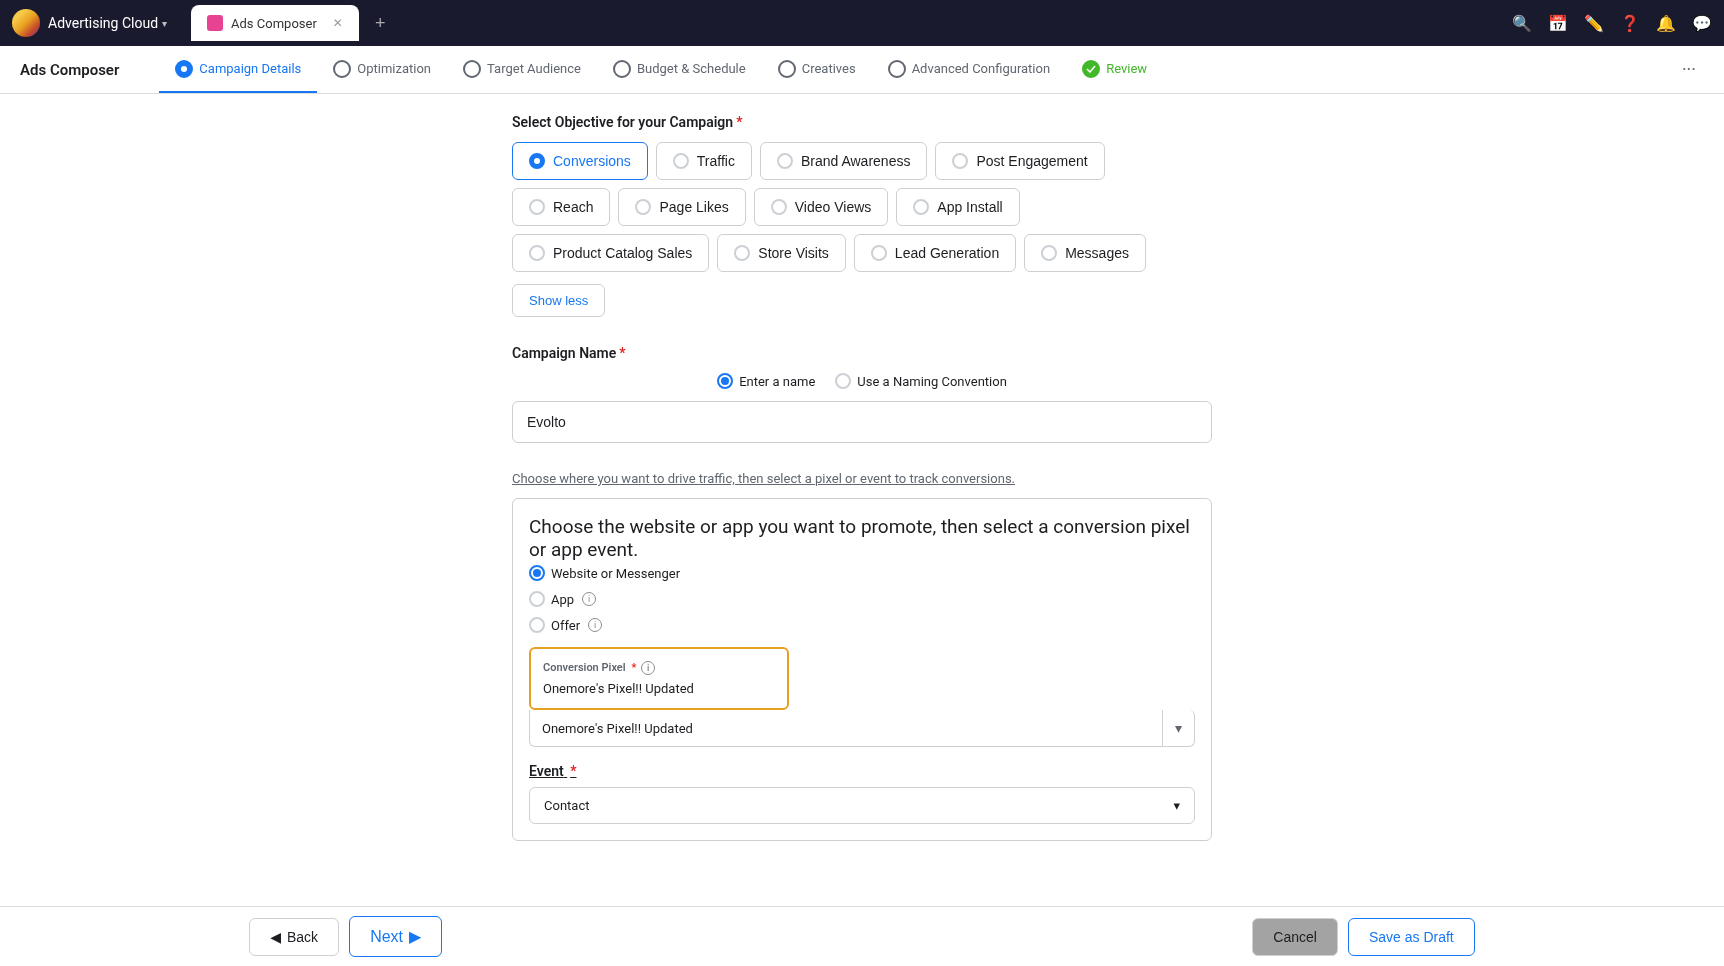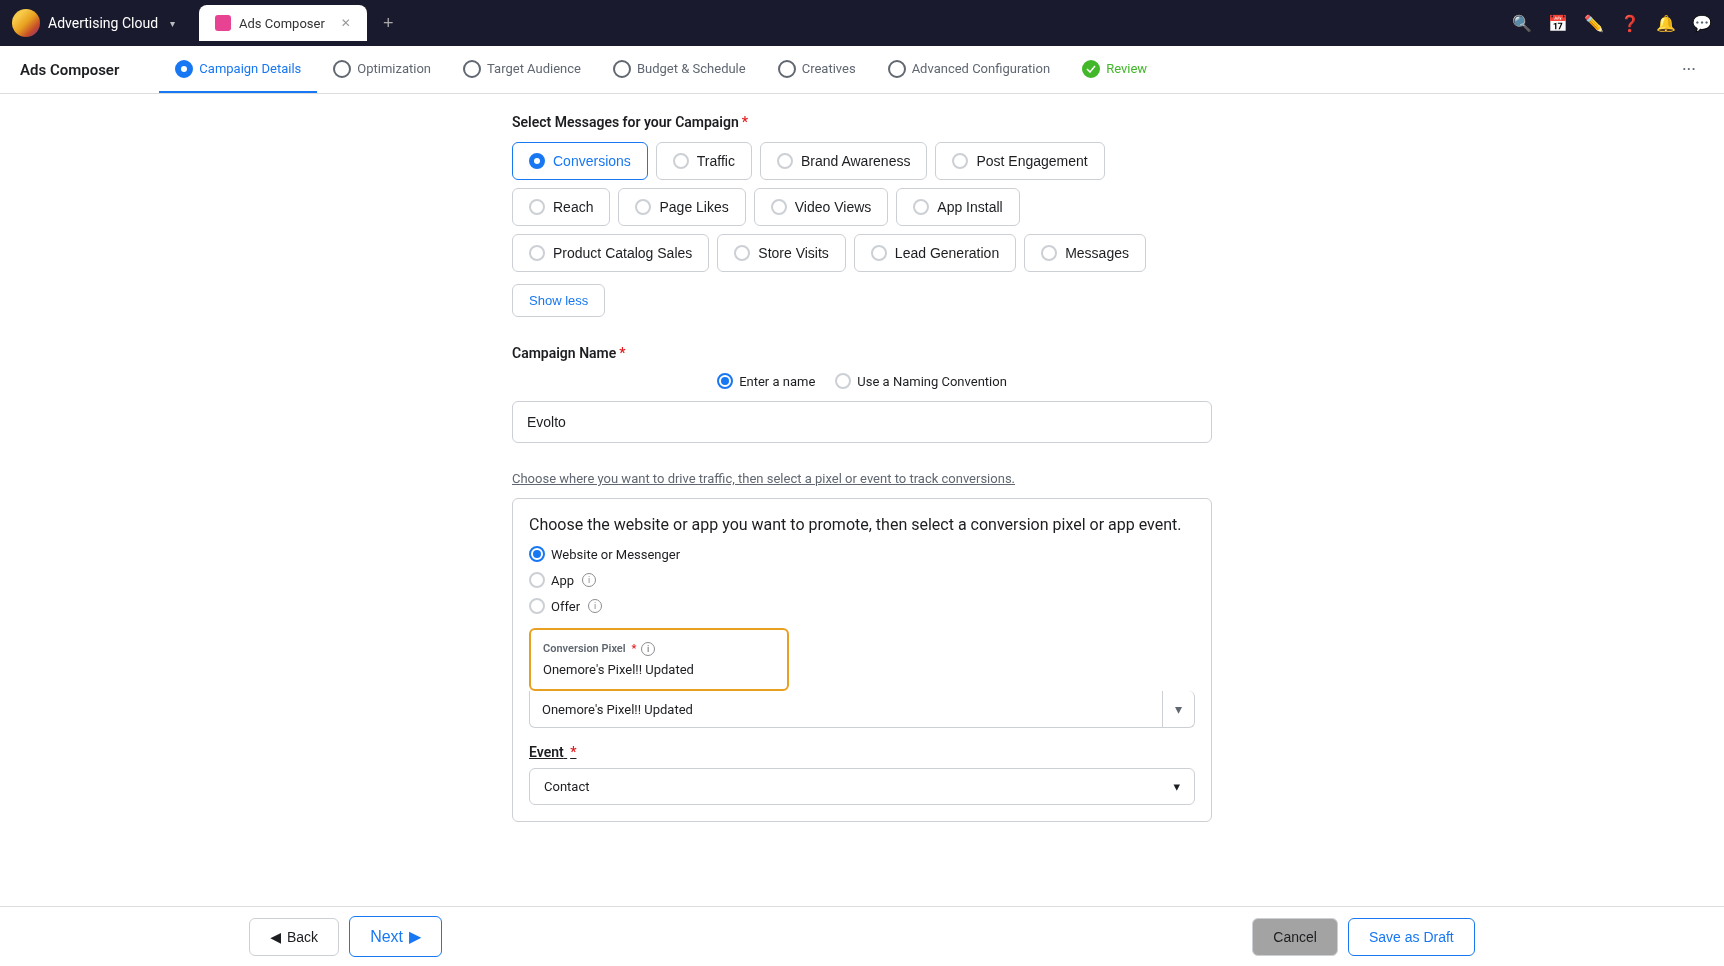--- a/index.html
+++ b/index.html
@@ -18,21 +18,21 @@
       width: 28px; height: 28px;
       background: linear-gradient(135deg, #f7c948 25%, #e8a020 50%, #c44a2a 75%, #7b2fa0 100%);
       border-radius: 50%;
       flex-shrink: 0;
     }
     .browser-app-selector {
       color: #fff;
       font-size: 14px;
       display: flex;
       align-items: center;
-      gap: 12px;
+      gap: 4px;
       margin-right: 16px;
     }
     .browser-app-selector .chevron { font-size: 10px; opacity: 0.7; }
     .browser-tab {
       background: #fff;
       border-radius: 8px 8px 0 0;
       padding: 0 16px;
       height: 36px;
       display: flex;
       align-items: center;
@@ -268,23 +268,23 @@
       margin-bottom: 12px;
       text-decoration: underline;
     }
     .traffic-box {
       border: 1px solid #ccd0d5;
       border-radius: 6px;
       padding: 16px;
       background: #fff;
     }
     .traffic-box-desc {
-      font-size: 16px;
-      color: #1c1e21;
-      margin-bottom: 12px;
+      font-size: 19px;
+      color: #1c1e21;
+      margin-bottom: 4px;
     }
     .radio-stack {
       display: flex;
       flex-direction: column;
       gap: 10px;
     }
     .info-icon {
       display: inline-flex;
       align-items: center;
       justify-content: center;
@@ -473,21 +473,21 @@
     </div>
   </div>
   <span class="more-btn">···</span>
 </div>
 
 <div class="main-content">
   <div class="content-inner">
 
     
     <div class="section-label">
-      <span>Select Messages for your Campaign</span><span class="required-dot">*</span>
+      <span>Select Objective for your Campaign</span><span class="required-dot">*</span>
     </div>
 
     
     <div class="objective-grid">
       <button class="objective-btn selected">
         <div class="radio-circle selected"></div>
         <span>Conversions</span>
       </button>
       <button class="objective-btn">
         <div class="radio-circle"></div>

